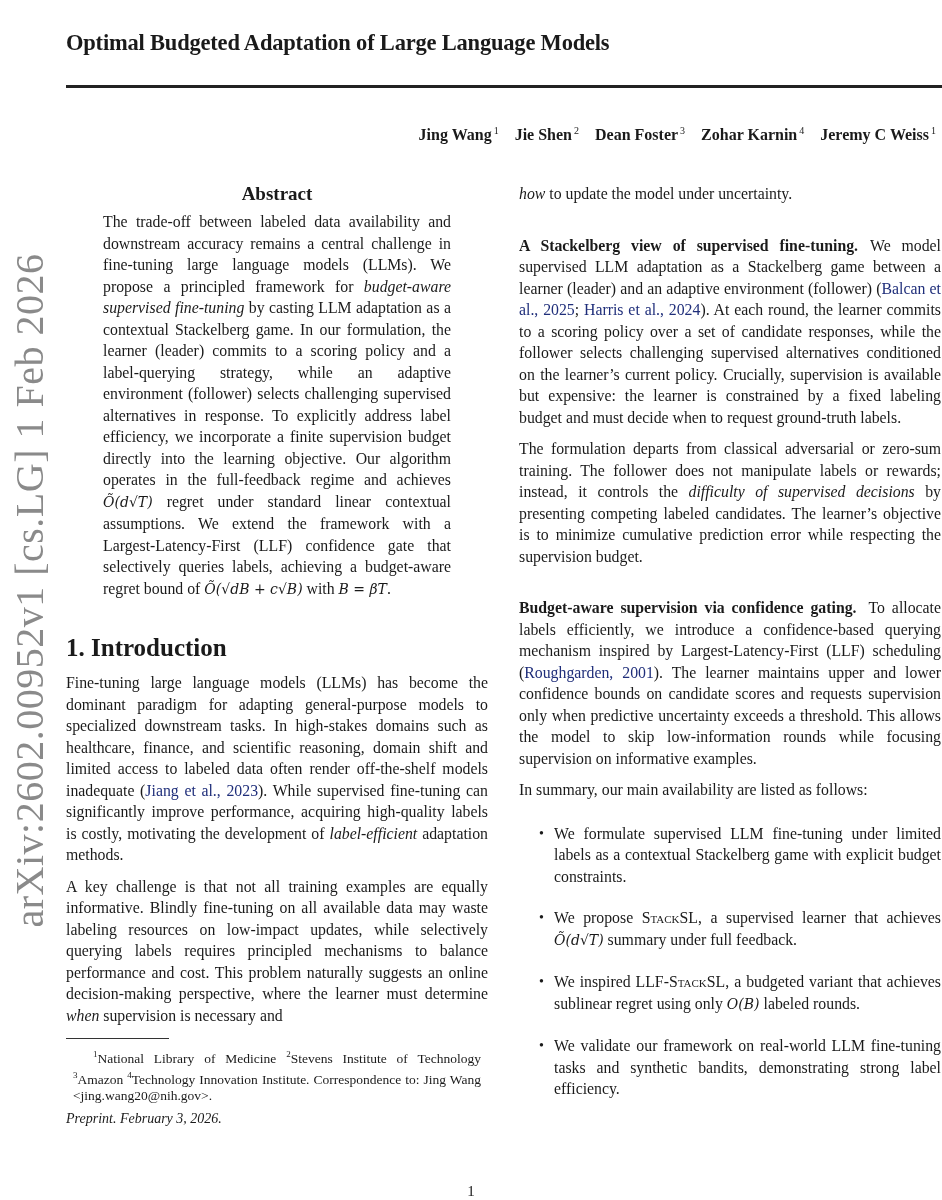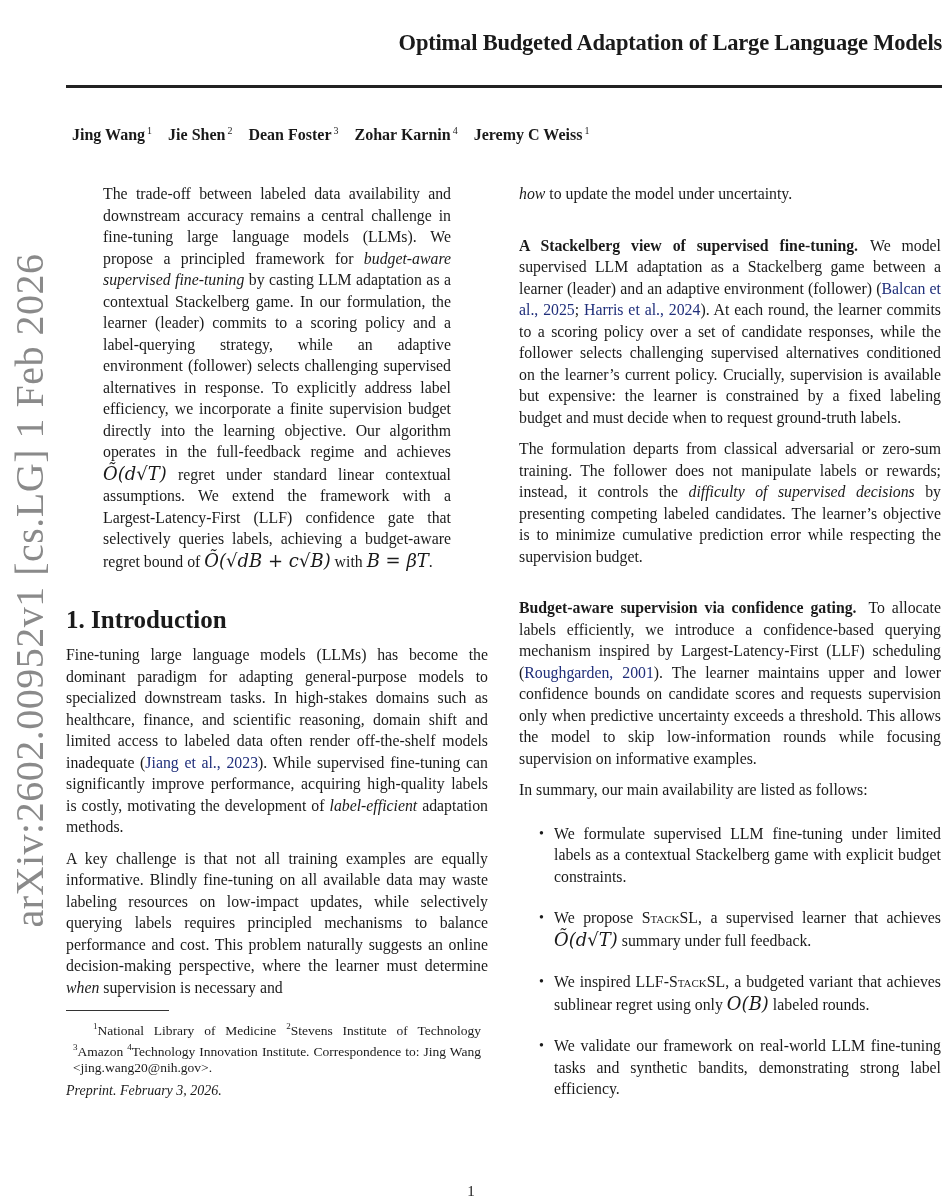--- a/index.html
+++ b/index.html
@@ -10,27 +10,27 @@
   .arxiv-stamp {
     position: absolute; left: 2px; top: 280px; width: 56px; height: 620px;
     display: flex; align-items: center; justify-content: center;
   }
   .arxiv-stamp span {
     display: block; transform: rotate(-90deg); white-space: nowrap;
     font-size: 40px; color: #8a8a8a; letter-spacing: 0.5px;
   }
   .title {
     position: absolute; left: 66px; right: 0; top: 30px; width: 876px;
-    text-align: right; font-weight: bold; font-size: 22.5px; letter-spacing: -0.2px;
+    text-align: left; font-weight: bold; font-size: 22.5px; letter-spacing: -0.2px;
   }
   .title-rule {
     position: absolute; left: 66px; top: 85px; width: 876px; height: 3px; background: #222;
   }
   .authors {
-    position: absolute; left: 66px; top: 125px; width: 876px; text-align: left;
+    position: absolute; left: 66px; top: 125px; width: 876px; text-align: right;
     font-weight: bold; font-size: 16px;
   }
   .authors .author { margin: 0 6px; }
   .authors sup { font-weight: normal; font-size: 10px; margin-left: 2px; }
 
   .col-left { position: absolute; left: 66px; top: 183px; width: 422px; }
   .col-right { position: absolute; left: 519px; top: 183px; width: 422px; }
 
   .abstract-heading {
     text-align: center; font-weight: bold; font-size: 19px; margin: 0 0 6px 0;
@@ -39,21 +39,21 @@
     margin: 0 37px; font-size: 15.8px; line-height: 21.5px; text-align: justify;
   }
   .section-heading {
     font-weight: bold; font-size: 25px; margin: 34px 0 10px 0;
   }
   p.para {
     margin: 0 0 10px 0; font-size: 15.8px; line-height: 21.5px; text-align: justify;
   }
   .run-in { font-weight: bold; margin-right: 12px; }
   .cite { color: #1f2e7a; }
-  .math { font-family: "DejaVu Serif", "Liberation Serif", serif; font-style: italic; font-size: 18px; }
+  .math { font-family: "DejaVu Serif", "Liberation Serif", serif; font-style: italic; font-size: 14px; }
   .smallcaps { font-variant: small-caps; }
   .footnote-rule { width: 103px; height: 1px; background: #333; margin: 12px 0 6px 0; }
   .footnote { font-size: 13.5px; line-height: 17px; text-align: justify; margin: 7px; }
   .footnote .indent { display: inline-block; width: 20px; }
   .footnote sup { font-size: 9px; }
   .preprint { font-style: italic; font-size: 14px; margin-top: 4px; }
 
   .contrib-list { list-style: none; margin: 22px 0 0 0; padding: 0 0 0 0; }
   .contrib-list li {
     position: relative; padding-left: 35px; font-size: 15.8px; line-height: 21.5px;
@@ -78,20 +78,21 @@
 
 <div class="authors">
   <span class="author"><span>Jing Wang</span><sup>1</sup></span>
   <span class="author"><span>Jie Shen</span><sup>2</sup></span>
   <span class="author"><span>Dean Foster</span><sup>3</sup></span>
   <span class="author"><span>Zohar Karnin</span><sup>4</sup></span>
   <span class="author"><span>Jeremy C Weiss</span><sup>1</sup></span>
 </div>
 
 <div class="col-left">
+  <div class="abstract-heading">Abstract</div>
   <div class="abstract-body"><span>The trade-off between labeled data availability and downstream accuracy remains a central challenge in fine-tuning large language models (LLMs). We propose a principled framework for </span><em>budget-aware supervised fine-tuning</em><span> by casting LLM adaptation as a contextual Stackelberg game. In our formulation, the learner (leader) commits to a scoring policy and a label-querying strategy, while an adaptive environment (follower) selects challenging supervised alternatives in response. To explicitly address label efficiency, we incorporate a finite supervision budget directly into the learning objective. Our algorithm operates in the full-feedback regime and achieves </span><span class="math">Õ(d√T)</span><span> regret under standard linear contextual assumptions. We extend the framework with a Largest-Latency-First (LLF) confidence gate that selectively queries labels, achieving a budget-aware regret bound of </span><span class="math">Õ(√dB + c√B)</span><span> with </span><span class="math">B = βT</span><span>.</span></div>
 
   <div class="section-heading">1. Introduction</div>
 
   <p class="para"><span>Fine-tuning large language models (LLMs) has become the dominant paradigm for adapting general-purpose models to specialized downstream tasks. In high-stakes domains such as healthcare, finance, and scientific reasoning, domain shift and limited access to labeled data often render off-the-shelf models inadequate (</span><a class="cite">Jiang et al., 2023</a><span>). While supervised fine-tuning can significantly improve performance, acquiring high-quality labels is costly, motivating the development of </span><em>label-efficient</em><span> adaptation methods.</span></p>
 
   <p class="para"><span>A key challenge is that not all training examples are equally informative. Blindly fine-tuning on all available data may waste labeling resources on low-impact updates, while selectively querying labels requires principled mechanisms to balance performance and cost. This problem naturally suggests an online decision-making perspective, where the learner must determine </span><em>when</em><span> supervision is necessary and</span></p>
 
   <div class="footnote-rule"></div>
   <p class="footnote"><span class="indent"></span><sup>1</sup><span>National Library of Medicine </span><sup>2</sup><span>Stevens Institute of Technology </span><sup>3</sup><span>Amazon </span><sup>4</sup><span>Technology Innovation Institute. Correspondence to: Jing Wang &lt;jing.wang20@nih.gov&gt;.</span></p>

